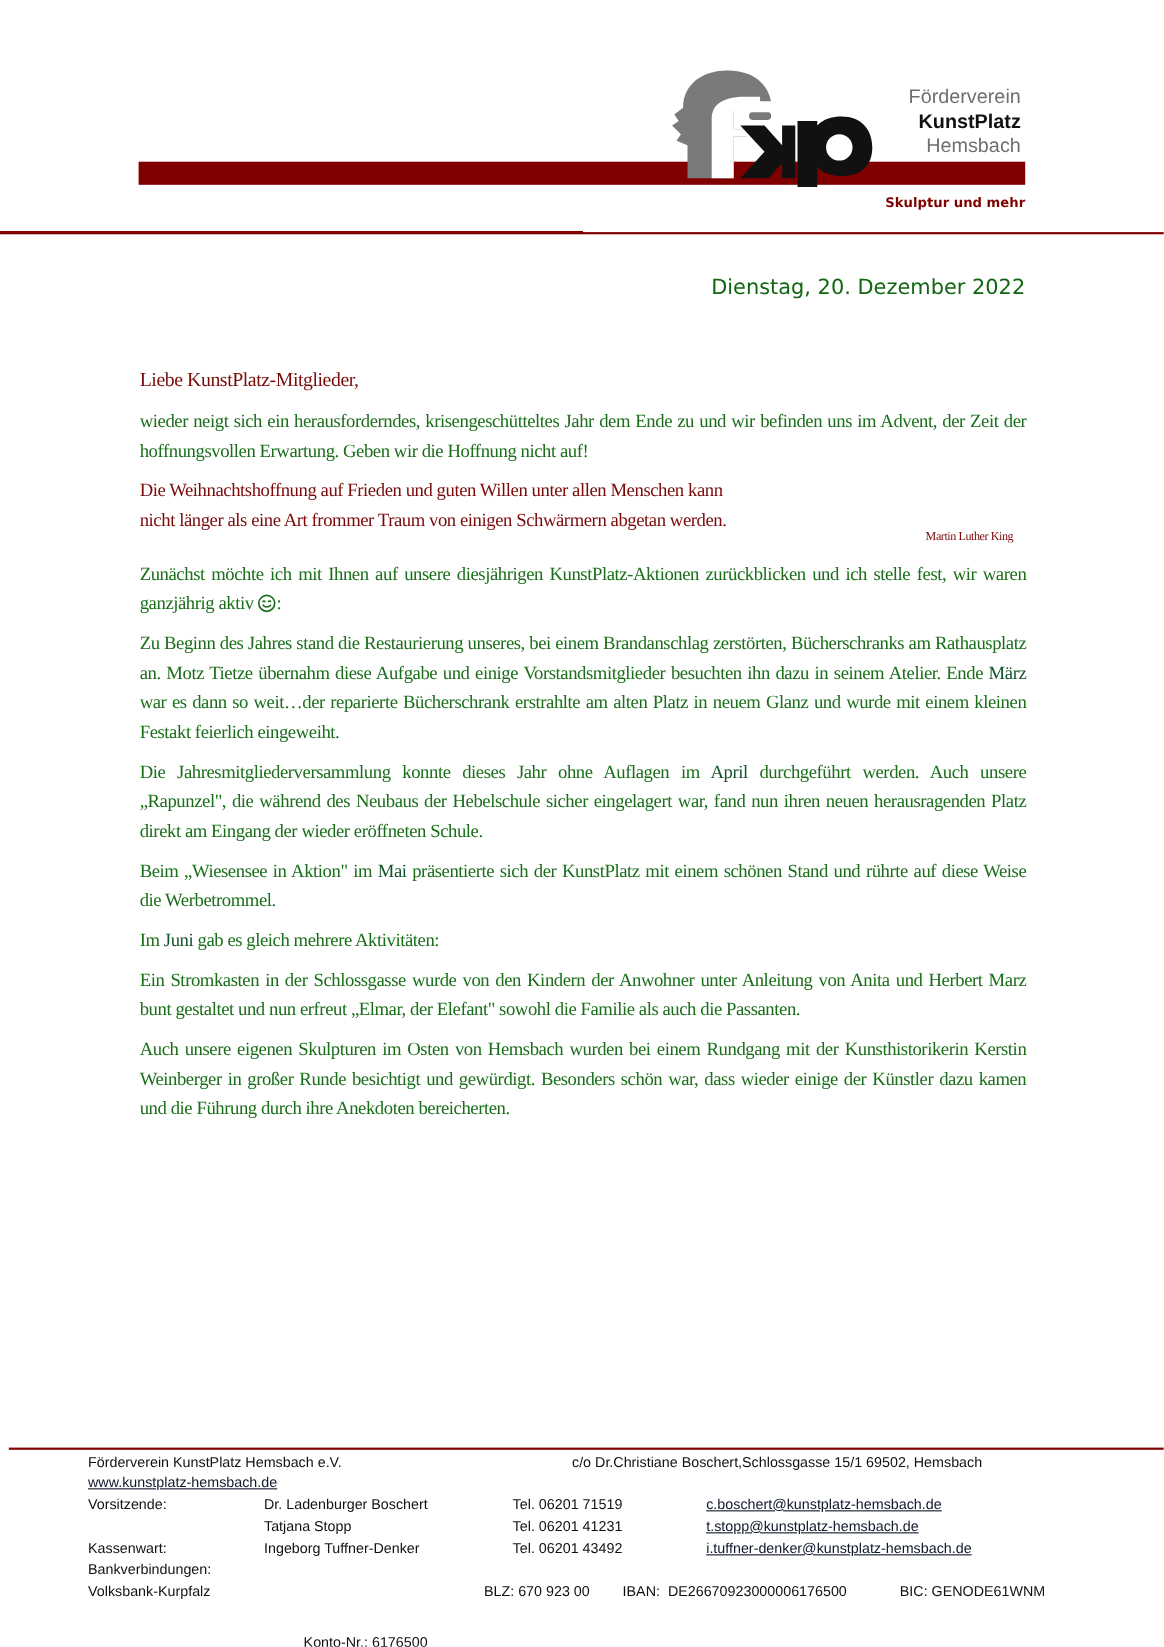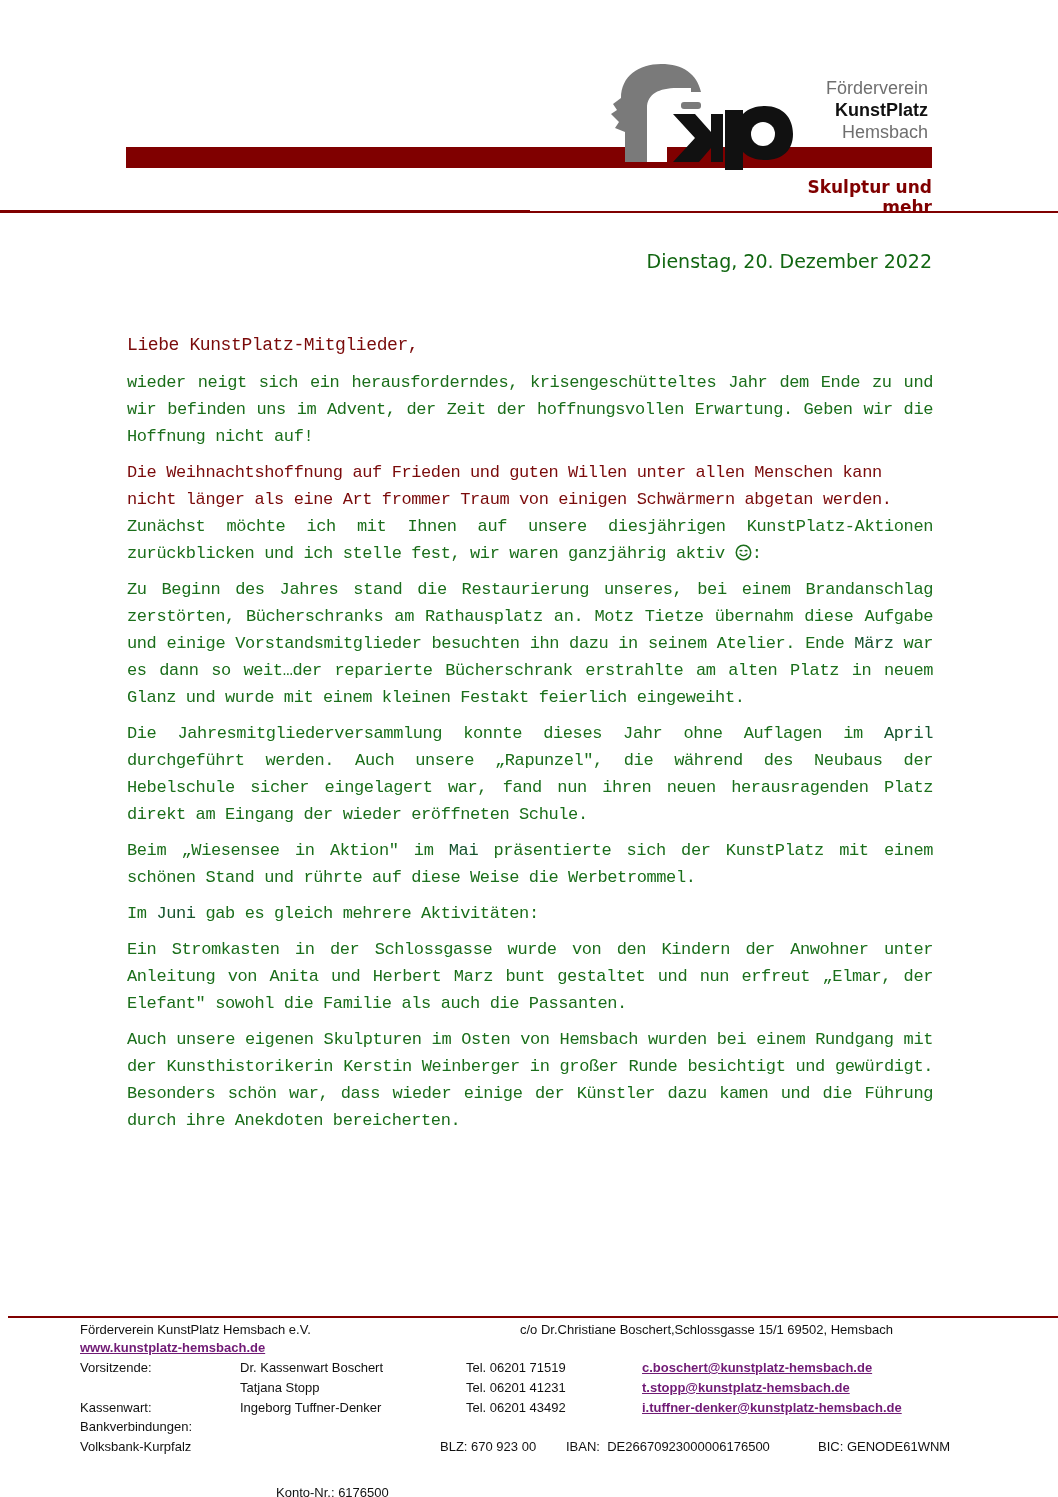--- a/index.html
+++ b/index.html
@@ -6,38 +6,38 @@
   body { width: 1058px; height: 1497px; position: relative; overflow: hidden;
          font-family: "DejaVu Sans", sans-serif; }
   .abs { position: absolute; }
 
   
   .header-bar { left: 126px; top: 147px; width: 806px; height: 21px; background: #800000; }
   .logo { left: 595px; top: 62px; width: 200px; height: 108px; }
   .org-line1 { left: 808px; top: 78px; font-family: "Liberation Sans", sans-serif; font-size: 18px; color: #6f6f6f; width: 120px; text-align: right; }
   .org-line2 { left: 798px; top: 100px; font-family: "Liberation Sans", sans-serif; font-size: 18px; font-weight: bold; color: #111; width: 130px; text-align: right; }
   .org-line3 { left: 808px; top: 122px; font-family: "Liberation Sans", sans-serif; font-size: 18px; color: #6f6f6f; width: 120px; text-align: right; }
-  .tagline { left: 780px; top: 177px; width: 152px; text-align: right; font-family: "DejaVu Sans", sans-serif; font-size: 17px; font-weight: bold; color: #800000; }
+  .tagline { left: 780px; top: 177px; width: 152px; text-align: right; font-family: "DejaVu Sans", sans-serif; font-size: 12px; font-weight: bold; color: #800000; }
   .rule-top-left { left: 0; top: 210px; width: 530px; height: 3px; background: #800000; }
   .rule-top-right { left: 530px; top: 211px; width: 528px; height: 2px; background: #800000; }
 
   
   .date { left: 560px; top: 250px; width: 372px; text-align: right; font-family: "DejaVu Sans", sans-serif; font-size: 19px; color: #116611; }
-  .content { left: 127px; top: 332px; width: 806px; font-family: Liberation Mono, monospace; font-size: 17px; line-height: 27px; color: #1a6e1a; letter-spacing: -0.4px; }
+  .content { left: 127px; top: 332px; width: 806px; font-family: Liberation Serif, serif; font-size: 17px; line-height: 27px; color: #1a6e1a; letter-spacing: -0.4px; }
   .content p { margin: 0 0 9px 0; text-align: justify; }
   .salutation { color: #7a0a0a; font-size: 18px; margin-bottom: 10px !important; }
   .quote { color: #7a0a0a; text-align: left !important; margin-bottom: 0 !important; }
   .quote-author { color: #7a0a0a; font-size: 11px; text-align: right !important; margin: -6px 12px 12px 0 !important; line-height: 16px; }
   .red { color: #14532d; }
   .smiley { display: inline-block; width: 17px; height: 17px; vertical-align: -3px; }
 
   
   .rule-bottom { left: 8px; top: 1316px; width: 1050px; height: 2px; background: #800000; }
   .footer { font-family: "Liberation Sans", sans-serif; font-size: 13px; color: #111; }
-  .footer a { color: #701a75; text-decoration: underline; font-weight: bold; }
+  .footer a { color: #0f172a; text-decoration: underline; }
 </style>
 </head>
 <body>
 
 <div class="abs header-bar"></div>
 
 <svg class="abs logo" viewBox="0 0 200 108">
 
   <path d="M30 100 L30 70 L20 66 L24 60 L16 52 L22 48 L18 42 L26 36 C26 14 44 2 66 2 C88 2 102 12 106 30 L72 30 L72 56 L84 56 L84 62 L72 62 L72 100 Z" fill="#7a7a7a"></path>
 
@@ -58,20 +58,21 @@
 <div class="abs rule-top-right"></div>
 
 <div class="abs date">Dienstag, 20. Dezember 2022</div>
 
 <div class="abs content">
   <p class="salutation">Liebe KunstPlatz-Mitglieder,</p>
   <p>wieder neigt sich ein herausforderndes, krisengeschütteltes Jahr dem Ende zu und wir befinden uns im Advent, der Zeit der hoffnungsvollen Erwartung. Geben wir die Hoffnung nicht auf!</p>
   <div>
     <p class="quote">Die Weihnachtshoffnung auf Frieden und guten Willen unter allen Menschen kann</p>
     <p class="quote">nicht länger als eine Art frommer Traum von einigen Schwärmern abgetan werden.</p>
+    <p class="quote-author">Martin Luther King</p>
   </div>
   <p><span>Zunächst möchte ich mit Ihnen auf unsere diesjährigen KunstPlatz-Aktionen zurückblicken und ich stelle fest, wir waren ganzjährig aktiv</span>
     <svg class="smiley" viewBox="0 0 20 20">
       <circle cx="10" cy="10" r="8.5" fill="none" stroke="#1a6e1a" stroke-width="1.8"></circle>
       <path d="M5.5 8.5 Q7 6.5 8.5 8.5" fill="none" stroke="#1a6e1a" stroke-width="1.6"></path>
       <path d="M11.5 8.5 Q13 6.5 14.5 8.5" fill="none" stroke="#1a6e1a" stroke-width="1.6"></path>
       <path d="M5.5 11.5 Q10 16.5 14.5 11.5" fill="none" stroke="#1a6e1a" stroke-width="1.6"></path>
     </svg><span>:</span></p>
   <p><span>Zu Beginn des Jahres stand die Restaurierung unseres, bei einem Brandanschlag zerstörten, Bücherschranks am Rathausplatz an. Motz Tietze übernahm diese Aufgabe und einige Vorstandsmitglieder besuchten ihn dazu in seinem Atelier. Ende </span><span class="red">März</span><span> war es dann so weit…der reparierte Bücherschrank erstrahlte am alten Platz in neuem Glanz und wurde mit einem kleinen Festakt feierlich eingeweiht.</span></p>
   <p><span>Die Jahresmitgliederversammlung konnte dieses Jahr ohne Auflagen im </span><span class="red">April</span><span> durchgeführt werden. Auch unsere „Rapunzel", die während des Neubaus der Hebelschule sicher eingelagert war, fand nun ihren neuen herausragenden Platz direkt am Eingang der wieder eröffneten Schule.</span></p>
@@ -81,21 +82,21 @@
   <p>Auch unsere eigenen Skulpturen im Osten von Hemsbach wurden bei einem Rundgang mit der Kunsthistorikerin Kerstin Weinberger in großer Runde besichtigt und gewürdigt. Besonders schön war, dass wieder einige der Künstler dazu kamen und die Führung durch ihre Anekdoten bereicherten.</p>
 </div>
 
 <div class="abs rule-bottom"></div>
 
 <div class="abs footer dark-red" style="left:80px; top:1322px;">Förderverein KunstPlatz Hemsbach e.V.</div>
 <div class="abs footer" style="left:520px; top:1322px;">c/o Dr.Christiane Boschert,Schlossgasse 15/1 69502, Hemsbach</div>
 <div class="abs footer" style="left:80px; top:1340px;"><a>www.kunstplatz-hemsbach.de</a></div>
 
 <div class="abs footer" style="left:80px; top:1360px;">Vorsitzende:</div>
-<div class="abs footer" style="left:240px; top:1360px;">Dr. Kassenwart Boschert</div>
+<div class="abs footer" style="left:240px; top:1360px;">Dr. Ladenburger Boschert</div>
 <div class="abs footer" style="left:466px; top:1360px;">Tel. 06201 71519</div>
 <div class="abs footer" style="left:642px; top:1360px;"><a>c.boschert@kunstplatz-hemsbach.de</a></div>
 
 <div class="abs footer" style="left:240px; top:1380px;">Tatjana Stopp</div>
 <div class="abs footer" style="left:466px; top:1380px;">Tel. 06201 41231</div>
 <div class="abs footer" style="left:642px; top:1380px;"><a>t.stopp@kunstplatz-hemsbach.de</a></div>
 
 <div class="abs footer" style="left:80px; top:1400px;">Kassenwart:</div>
 <div class="abs footer" style="left:240px; top:1400px;">Ingeborg Tuffner-Denker</div>
 <div class="abs footer" style="left:466px; top:1400px;">Tel. 06201 43492</div>

